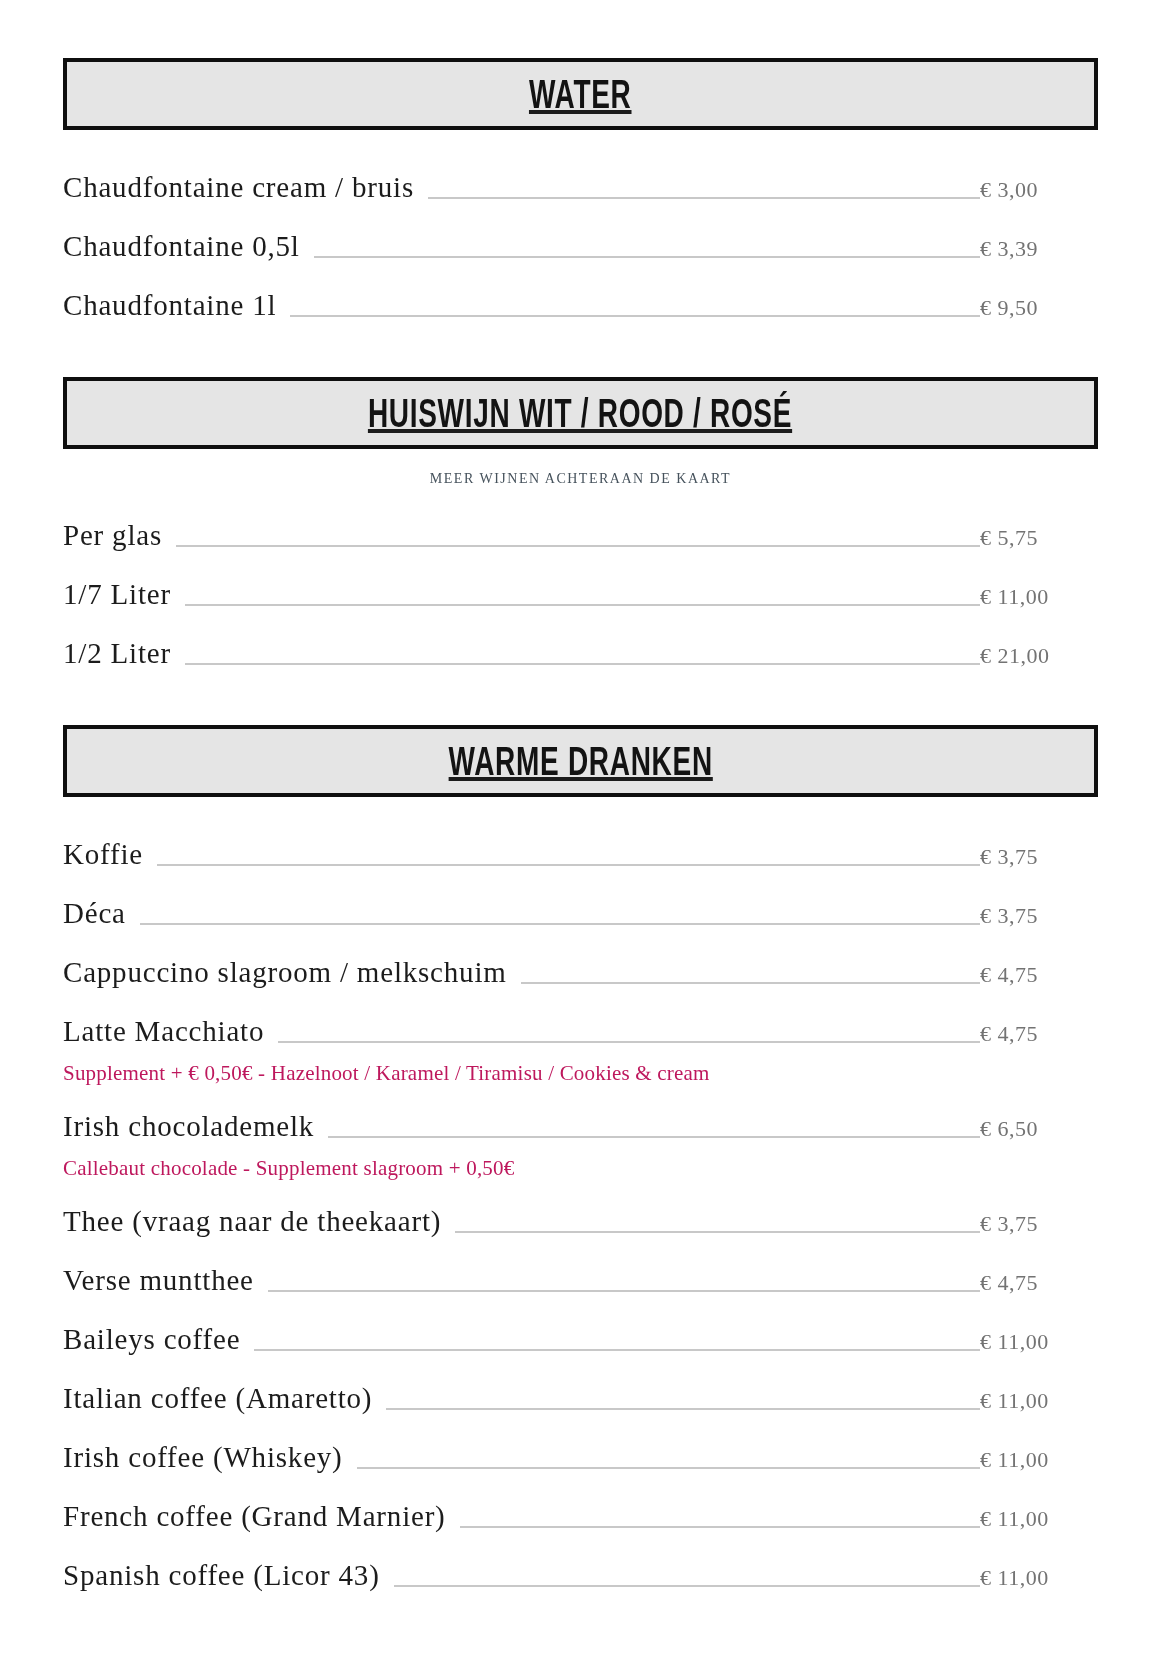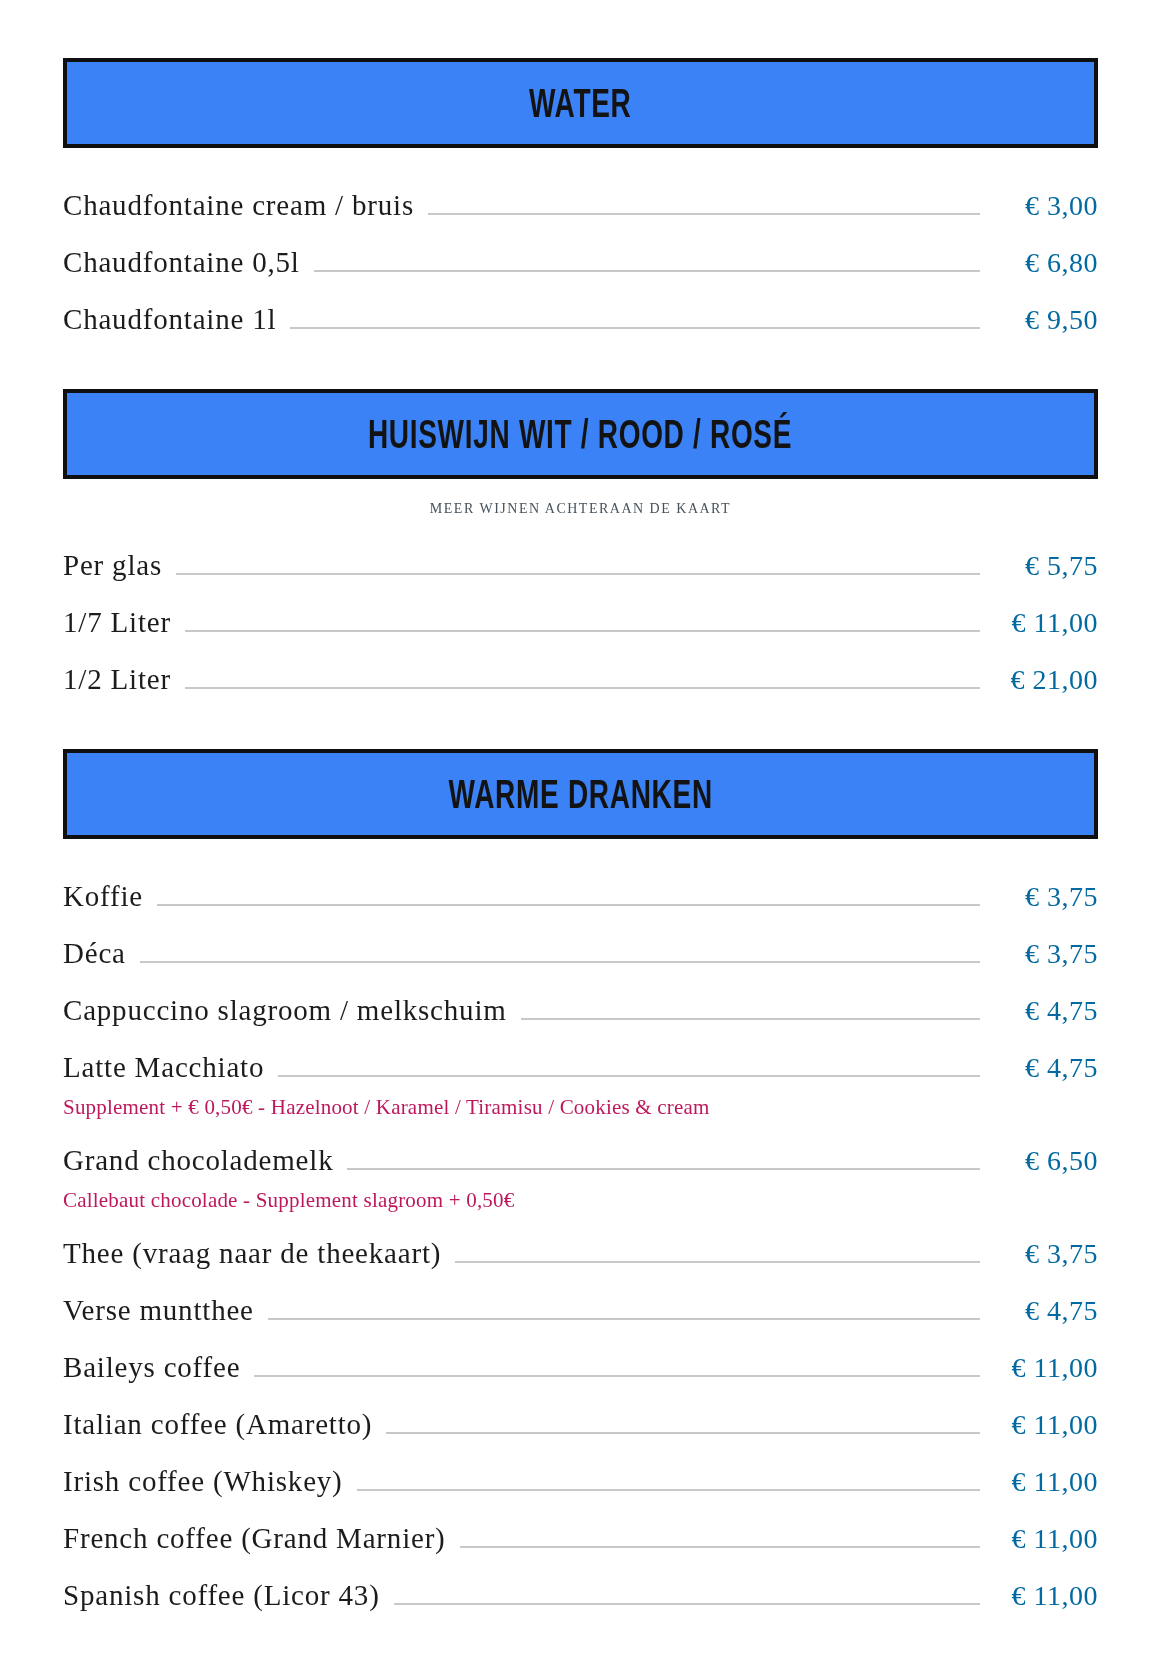--- a/index.html
+++ b/index.html
@@ -16,25 +16,26 @@
     overflow: hidden;
   }
   .menu {
     padding: 58px 66px 40px 63px;
   }
 
   
   .section + .section { margin-top: 52px; }
   .section-header {
     border: 4px solid #0f0f0f;
-    height: 90px;
+    height: 72px;
     display: flex;
     align-items: center;
     justify-content: center;
-    background: #3b82f6;
+    background: #e5e5e5;
+    text-decoration: underline;
   }
   .section-title {
     font-family: "Liberation Sans", sans-serif;
     font-weight: 700;
     font-size: 40px;
     letter-spacing: 1px;
     color: #131313;
     display: inline-block;
     transform: scaleX(0.70);
     white-space: nowrap;
@@ -69,25 +70,25 @@
   .leader {
     flex: 1 1 auto;
     min-width: 20px;
     height: 0;
     align-self: flex-end;
     margin: 0 0 8px 14px;
     border-bottom: 2px solid #c8c8c8;
   }
   .item-price {
     min-width: 118px;
-    text-align: right;
-    font-size: 28px;
+    text-align: left;
+    font-size: 22px;
     line-height: 34px;
     letter-spacing: 0.5px;
-    color: #0369a1;
+    color: #737373;
     white-space: nowrap;
   }
   .item-note {
     font-size: 21px;
     line-height: 27px;
     letter-spacing: 0.2px;
     color: #be185d;
     margin-top: 9px;
   }
 </style>
@@ -107,21 +108,21 @@
       <span class="leader"></span>
       <span class="item-price">€ 3,00</span>
     </div>
 
   </div>
 
   <div class="item">
     <div class="item-row">
       <span class="item-name">Chaudfontaine 0,5l</span>
       <span class="leader"></span>
-      <span class="item-price">€ 6,80</span>
+      <span class="item-price">€ 3,39</span>
     </div>
 
   </div>
 
   <div class="item">
     <div class="item-row">
       <span class="item-name">Chaudfontaine 1l</span>
       <span class="leader"></span>
       <span class="item-price">€ 9,50</span>
     </div>
@@ -202,21 +203,21 @@
     <div class="item-row">
       <span class="item-name">Latte Macchiato</span>
       <span class="leader"></span>
       <span class="item-price">€ 4,75</span>
     </div>
     <div class="item-note">Supplement + € 0,50€ - Hazelnoot / Karamel / Tiramisu / Cookies &amp; cream</div>
   </div>
 
   <div class="item">
     <div class="item-row">
-      <span class="item-name">Grand chocolademelk</span>
+      <span class="item-name">Irish chocolademelk</span>
       <span class="leader"></span>
       <span class="item-price">€ 6,50</span>
     </div>
     <div class="item-note">Callebaut chocolade - Supplement slagroom + 0,50€</div>
   </div>
 
   <div class="item">
     <div class="item-row">
       <span class="item-name">Thee (vraag naar de theekaart)</span>
       <span class="leader"></span>

